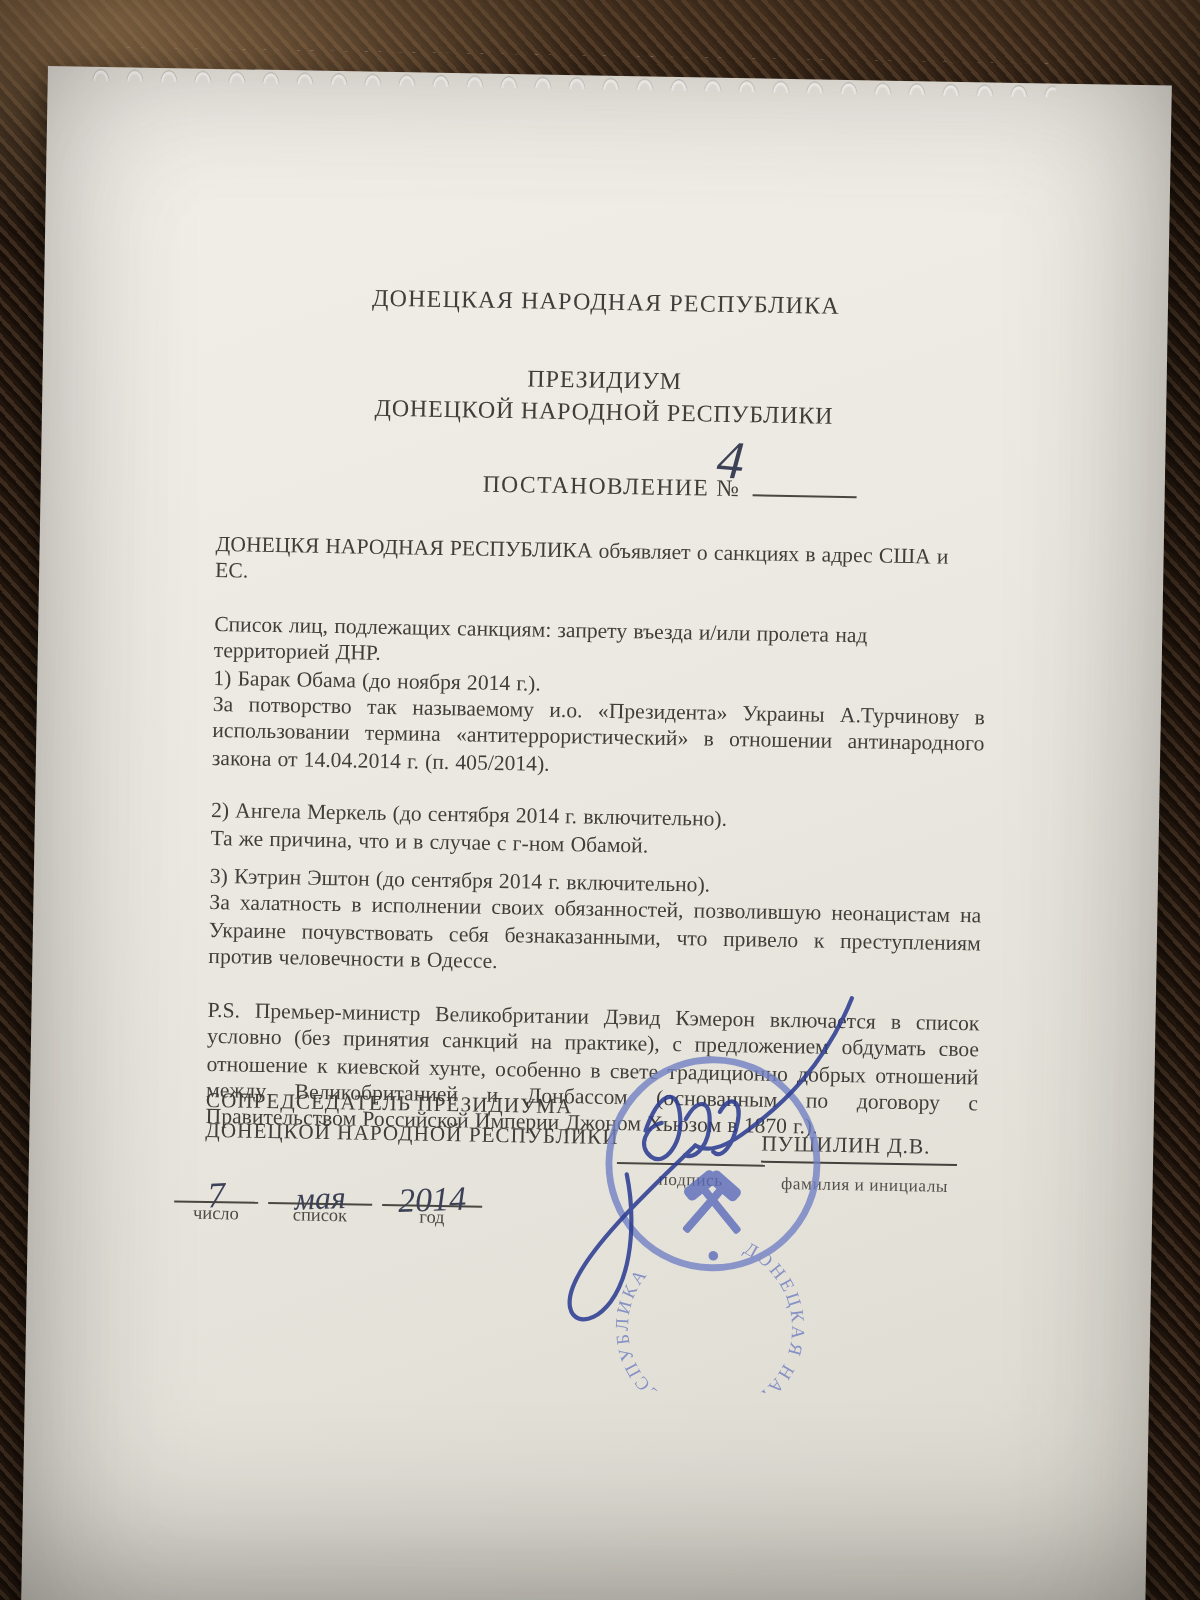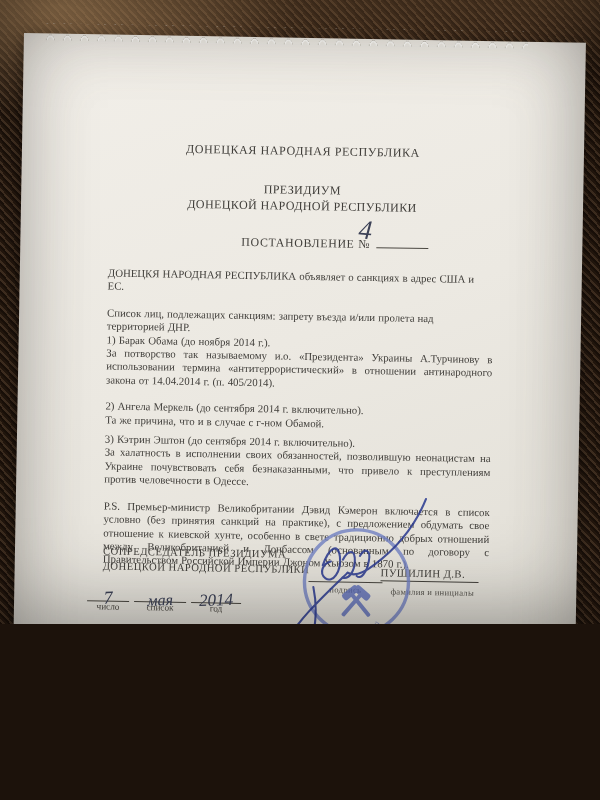--- a/index.html
+++ b/index.html
@@ -1,17 +1,17 @@
 <!DOCTYPE html>
 <html><head>
 <meta charset="utf-8">
 <style>
   html,body{margin:0;padding:0;background:#1c120b;}
   .scene{
-    position:relative;width:600px;height:624px;overflow:hidden;
+    position:relative;width:600px;height:800px;overflow:hidden;
     font-family:"Liberation Serif", serif;
     background:
       radial-gradient(ellipse 360px 170px at 10% 1%, rgba(205,163,113,.55), transparent 65%),
       linear-gradient(180deg, rgba(158,116,74,.35), rgba(0,0,0,0) 70px),
       repeating-linear-gradient(48deg, #20140c 0 2px, #4d3827 2px 4px, #2b1c11 4px 6px),
       #362519;
   }
   .scene::after{content:"";position:absolute;inset:0;pointer-events:none;
     box-shadow:inset 0 0 90px rgba(0,0,0,.45);}
   .paper{

